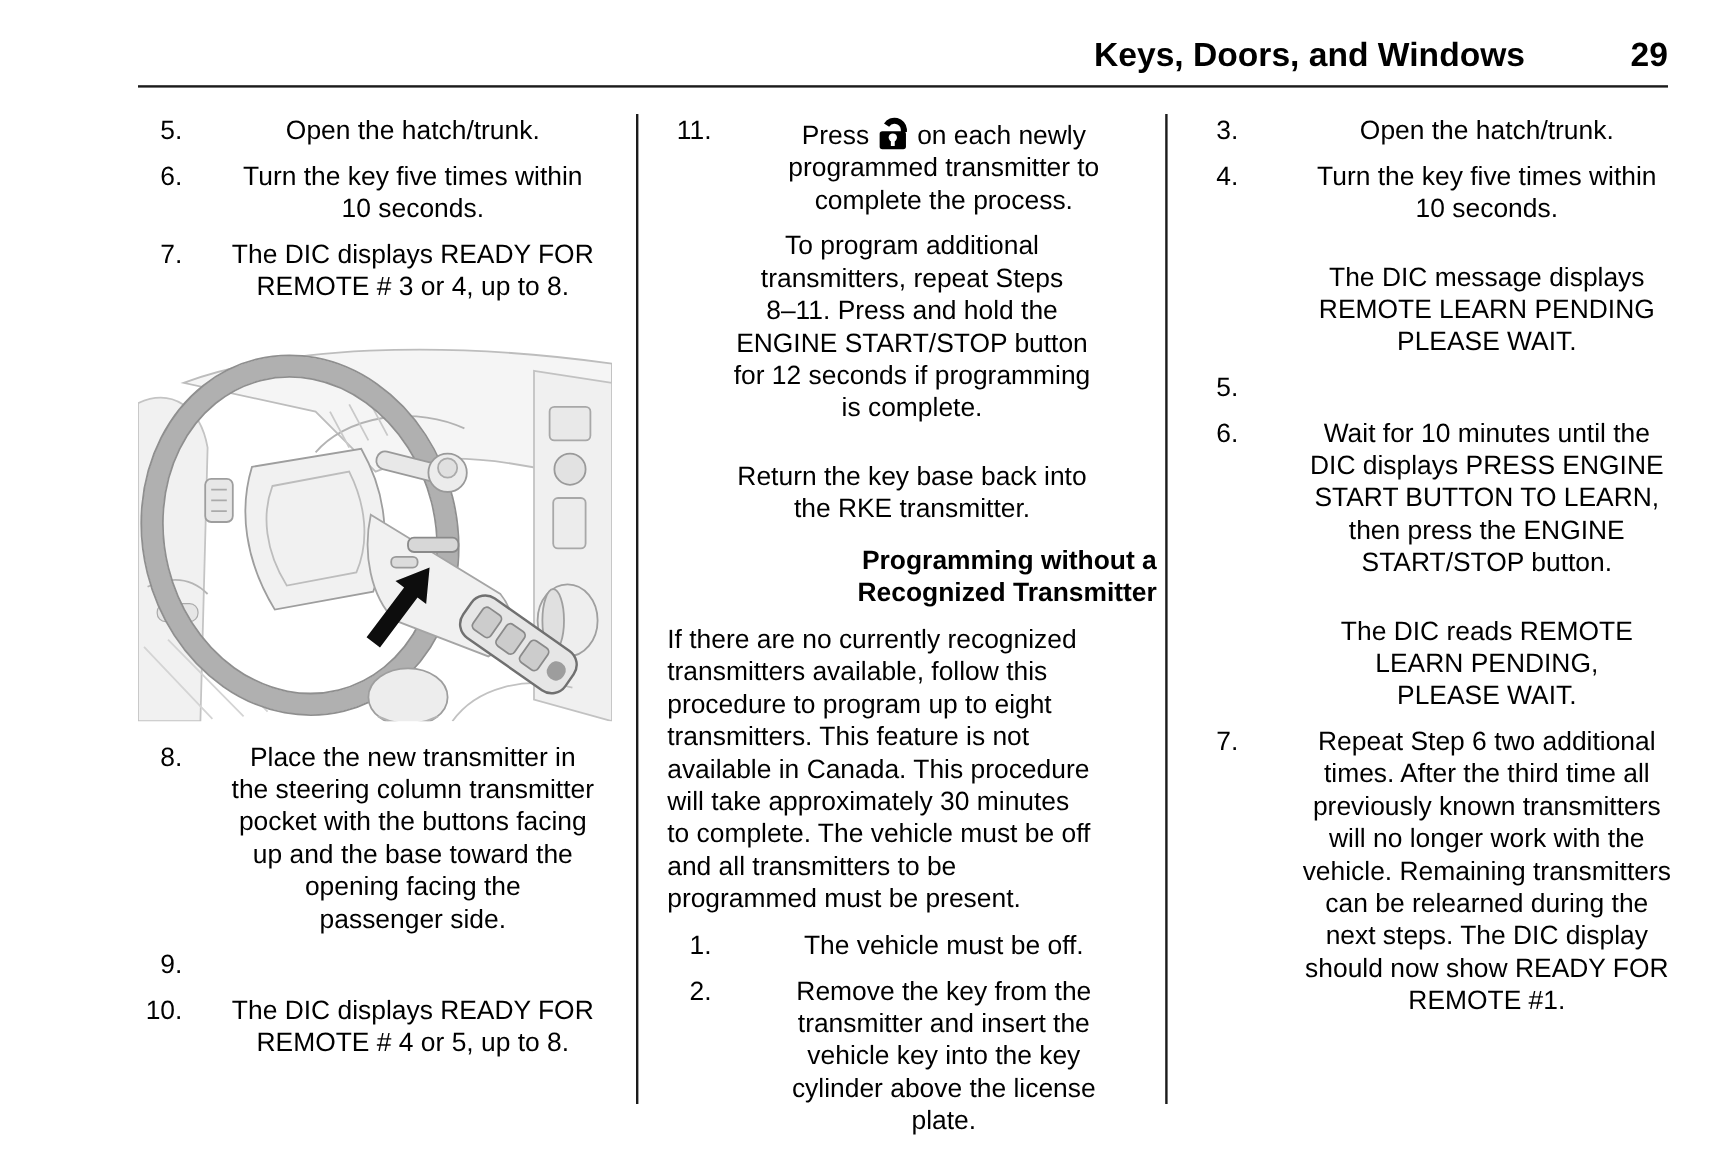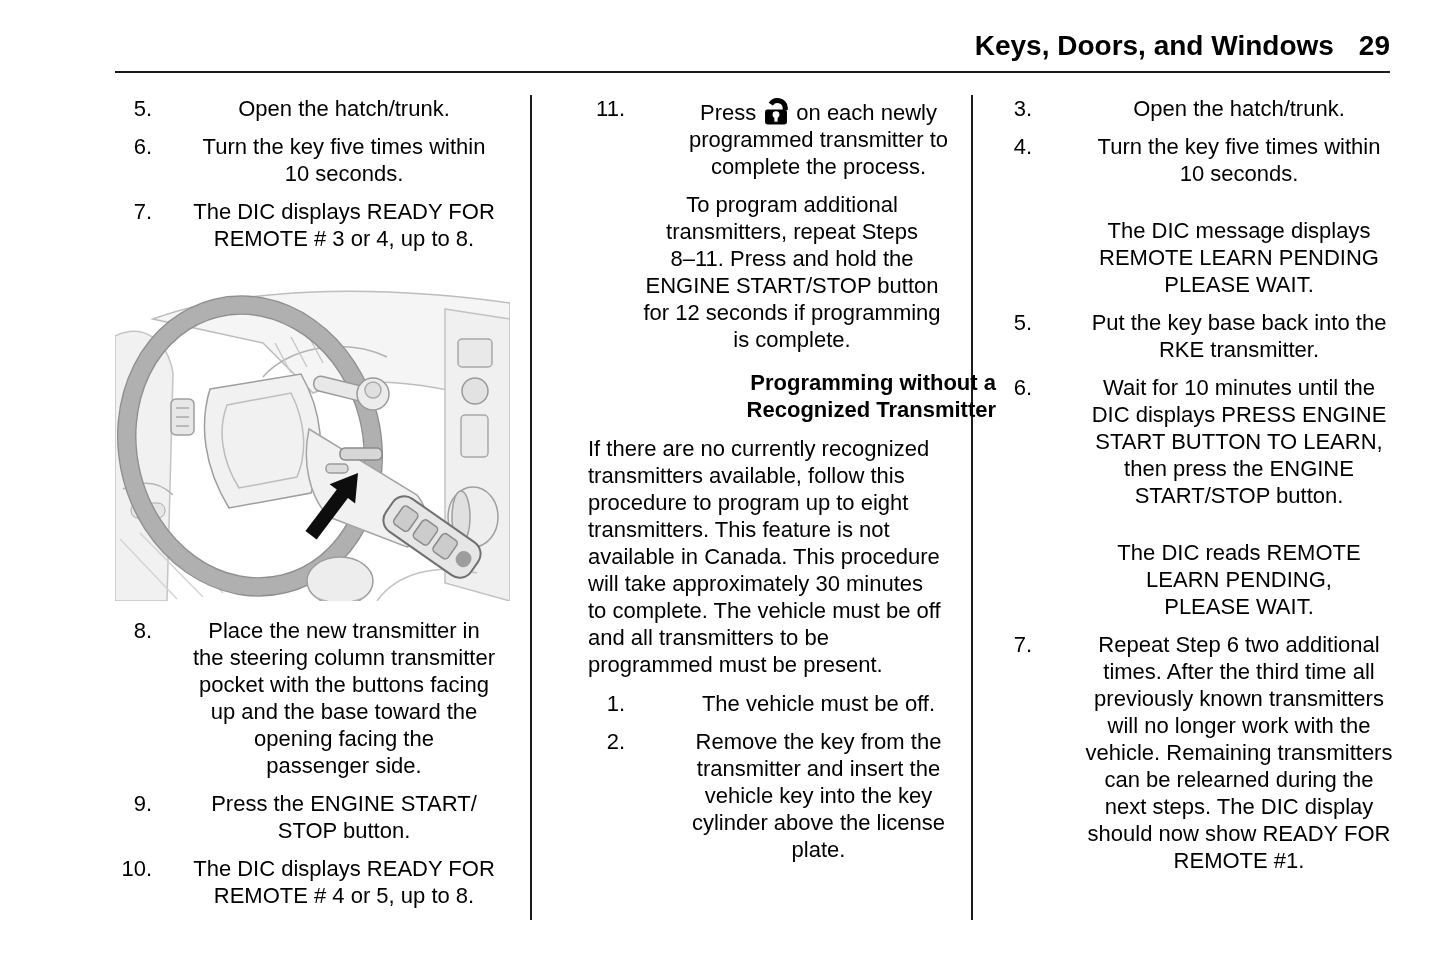--- a/index.html
+++ b/index.html
@@ -3,30 +3,30 @@
 <meta charset="utf-8">
 <style>
   html,body{margin:0;padding:0;}
   body{
     width:1445px;height:965px;background:#ffffff;color:#000;
     font-family:"Liberation Sans","DejaVu Sans",sans-serif;
     font-size:22px;line-height:27px;position:relative;overflow:hidden;
   }
   .header{
     position:absolute;top:30px;left:115px;right:55px;
-    display:flex;justify-content:flex-end;align-items:baseline;gap:25px;
+    display:flex;justify-content:flex-end;align-items:baseline;gap:88px;
     font-weight:bold;font-size:28px;line-height:32px;
   }
   .header-rule{position:absolute;top:71px;left:115px;right:55px;height:2px;background:#1b1b1b;}
   .vdiv{position:absolute;top:95px;height:825px;width:2px;background:#1b1b1b;}
   .vdiv1{left:530px;}
   .vdiv2{left:971px;}
   .col{position:absolute;top:95px;}
   .col1{left:115px;width:405px;}
-  .col2{left:588px;width:408px;}
+  .col2{left:556px;width:408px;}
   .col3{left:995px;width:435px;}
   .step{display:flex;margin-bottom:11px;}
   .num{flex:0 0 53px;box-sizing:border-box;padding-right:16px;text-align:right;}
   .content{flex:1;min-width:0;text-align:center;}
   .txt,.sub,.para,.heading{white-space:pre-line;}
   .sub{margin-top:30px;}
   .sub:empty{display:none;}
   .heading{font-weight:bold;margin:16px 0 12px 0;text-align:right;}
   .para{margin:0 0 12px 0;}
   .figure{width:395px;height:320px;margin:29px 0 16px 0;}
@@ -131,24 +131,20 @@
         <div class="txt">Place the new transmitter in
 the steering column transmitter
 pocket with the buttons facing
 up and the base toward the
 opening facing the
 passenger side.</div>
       </div>
   </div>
   <div class="step">
     <div class="num">9.</div>
-    <div class="content">
-        <div class="txt">Press the ENGINE START/
-STOP button.</div>
-      </div>
   </div>
   <div class="step">
     <div class="num">10.</div>
     <div class="content">
         <div class="txt">The DIC displays READY FOR
 REMOTE # 4 or 5, up to 8.</div>
       </div>
   </div>
 </div>
 
@@ -167,20 +163,22 @@
     </div>
   </div>
   <div class="step">
     <div class="content">
       <div class="txt">To program additional
 transmitters, repeat Steps
 8–11. Press and hold the
 ENGINE START/STOP button
 for 12 seconds if programming
 is complete.</div>
+      <div class="sub">Return the key base back into
+the RKE transmitter.</div>
     </div>
   </div>
 
   <div class="heading">Programming without a
 Recognized Transmitter</div>
   <div class="para">If there are no currently recognized
 transmitters available, follow this
 procedure to program up to eight
 transmitters. This feature is not
 available in Canada. This procedure
@@ -220,25 +218,20 @@
     <div class="content">
       <div class="txt">Turn the key five times within
 10 seconds.</div>
       <div class="sub">The DIC message displays
 REMOTE LEARN PENDING
 PLEASE WAIT.</div>
     </div>
   </div>
   <div class="step">
     <div class="num">5.</div>
-    <div class="content">
-      <div class="txt">Put the key base back into the
-RKE transmitter.</div>
-
-    </div>
   </div>
   <div class="step">
     <div class="num">6.</div>
     <div class="content">
       <div class="txt">Wait for 10 minutes until the
 DIC displays PRESS ENGINE
 START BUTTON TO LEARN,
 then press the ENGINE
 START/STOP button.</div>
       <div class="sub">The DIC reads REMOTE

